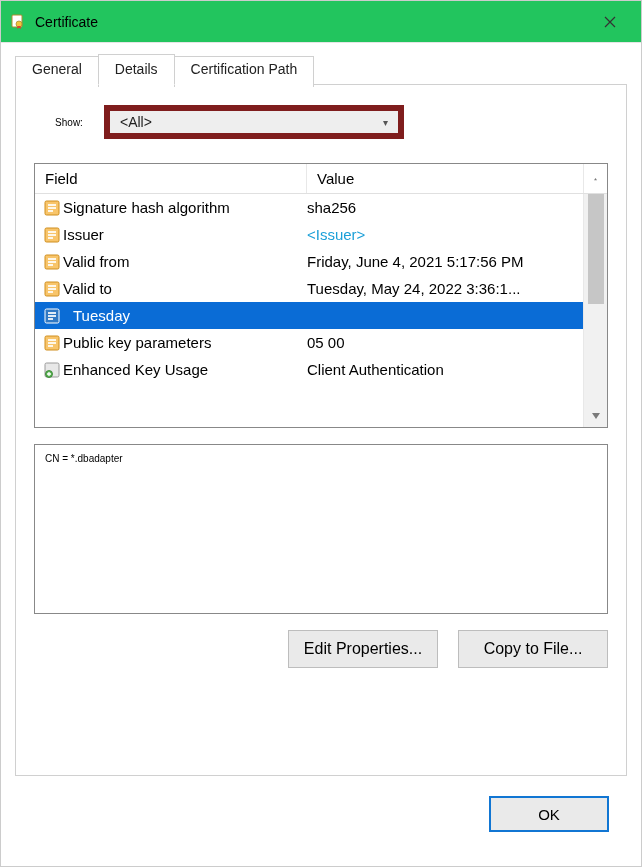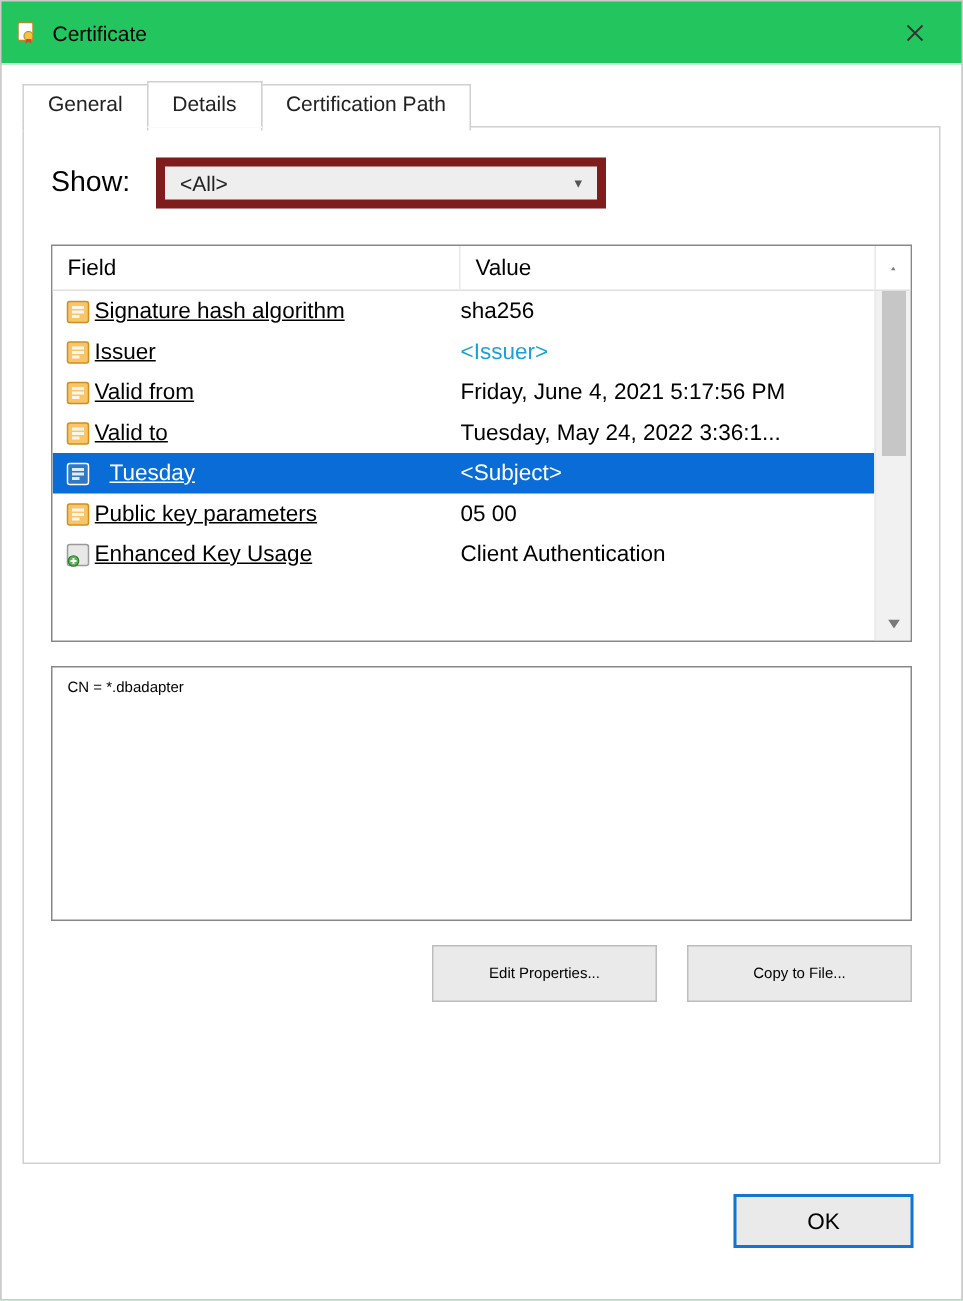--- a/index.html
+++ b/index.html
@@ -90,23 +90,24 @@
       display: flex;
       flex-direction: column;
       background: #fff;
     }
     .show-row {
       display: flex;
       align-items: center;
       margin-bottom: 24px;
     }
     .show-label {
-      font-size: 19px;
+      font-size: 10px;
       color: #000;
       width: 70px;
+      text-align: center;
     }
     .show-combo {
       width: 300px;
       height: 34px;
       background: #eeeeee;
       border: 6px solid #7f1d1d;
       display: flex;
       align-items: center;
       justify-content: space-between;
       padding: 0 10px;
@@ -164,21 +165,20 @@
       display: flex;
       align-items: center;
       justify-content: center;
     }
     .row .f {
       width: 244px;
       font-size: 15px;
       white-space: nowrap;
       overflow: hidden;
       text-overflow: ellipsis;
-      text-decoration: underline;
     }
     .row .v {
       flex: 1;
       font-size: 15px;
       white-space: nowrap;
       overflow: hidden;
       text-overflow: ellipsis;
       padding-right: 6px;
     }
     .row.selected .f { padding-left: 10px; }
@@ -221,21 +221,21 @@
       margin-top: 16px;
       display: flex;
       justify-content: flex-end;
       gap: 20px;
     }
     .btn {
       min-width: 150px;
       height: 38px;
       background: #eaeaea;
       border: 1px solid #bdbdbd;
-      font-size: 10px;
+      font-size: 16px;
       color: #000;
       cursor: pointer;
       display: flex;
       align-items: center;
       justify-content: center;
     }
     .footer {
       padding: 20px 18px;
       display: flex;
       justify-content: flex-end;
@@ -353,21 +353,20 @@
               <div class="row selected">
                 <span class="icon">
                   <svg width="18" height="18" viewBox="0 0 18 18">
                     <rect x="2" y="2" width="14" height="14" rx="1.5" fill="#2f78c4" stroke="#fff" stroke-width="1"></rect>
                     <rect x="5" y="5" width="8" height="2" fill="#fff" opacity="0.85"></rect>
                     <rect x="5" y="8" width="8" height="2" fill="#fff" opacity="0.85"></rect>
                     <rect x="5" y="11" width="5" height="2" fill="#fff" opacity="0.85"></rect>
                   </svg>
                 </span>
                 <span class="f">Tuesday</span>
-                <span class="v">&lt;Subject&gt;</span>
               </div>
               <div class="row">
                 <span class="icon">
                   <svg width="18" height="18" viewBox="0 0 18 18">
                     <rect x="2" y="2" width="14" height="14" rx="1.5" fill="#f8c56b" stroke="#cf8e1e" stroke-width="1"></rect>
                     <rect x="5" y="5" width="8" height="2" fill="#fff" opacity="0.85"></rect>
                     <rect x="5" y="8" width="8" height="2" fill="#fff" opacity="0.85"></rect>
                     <rect x="5" y="11" width="5" height="2" fill="#fff" opacity="0.85"></rect>
                   </svg>
                 </span>

